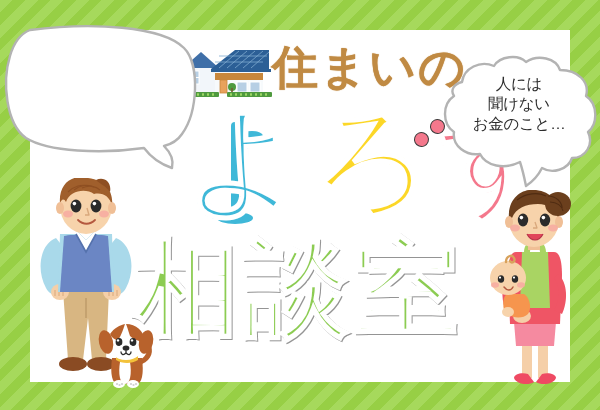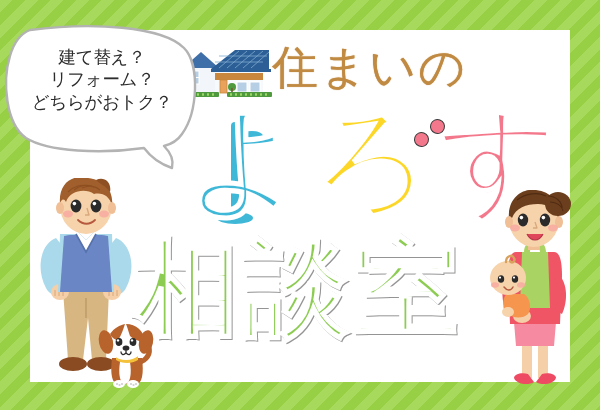--- a/index.html
+++ b/index.html
@@ -37,21 +37,21 @@
     pointer-events:none;
   }
   .bubble-left{left:2px;top:24px;width:200px;height:148px;}
   .bubble-left .bubble-text{top:22px;font-size:17.5px;letter-spacing:-0.3px;}
   .bubble-right{left:438px;top:56px;width:162px;height:132px;}
   .bubble-right .bubble-text{top:18px;font-size:15.5px;letter-spacing:-0.3px;}
 
   
   .title-sumai{
     position:absolute;left:272px;top:44px;
-    font-size:46px;font-weight:normal;color:#c08a43;
+    font-size:46px;font-weight:bold;color:#c08a43;
     letter-spacing:2px;line-height:1;
     font-family:"DejaVu Sans",sans-serif;
     text-shadow:0 0 1px #c08a43;
   }
   .yorozu{
     position:absolute;left:185px;top:100px;
     font-size:118px;line-height:1;font-weight:bold;
     letter-spacing:6px;
     font-family:"DejaVu Sans",sans-serif;
     white-space:nowrap;
@@ -171,25 +171,42 @@
     <svg viewBox="0 0 200 148" width="200" height="148">
       <path d="M28 6 C90 -2 160 2 182 24
                C198 40 196 88 180 110
                C176 116 170 120 162 122
                C168 128 172 136 170 144
                C158 140 148 132 142 124
                C100 130 46 128 24 114
                C4 100 0 58 8 32
                C12 18 18 10 28 6 Z" fill="#ffffff" stroke="#b3b3b3" stroke-width="2.4" stroke-linejoin="round"></path>
     </svg>
-    <div class="bubble-text">建て替え？
-リフォーム？
-どちらがおトク？</div>
   </div>
 
+  <div class="bubble bubble-right">
+    <svg viewBox="0 0 162 132" width="162" height="132">
+      <path d="M24 26 C26 12 42 4 56 10
+               C62 0 80 -2 88 6
+               C100 -2 118 2 122 14
+               C140 14 152 26 148 40
+               C160 48 160 68 150 76
+               C156 88 148 102 134 102
+               C130 114 114 118 104 112
+               C100 120 94 126 88 130
+               C86 120 84 112 82 106
+               C66 114 48 110 42 98
+               C28 100 14 90 16 76
+               C4 68 4 48 16 40
+               C12 34 16 28 24 26 Z" fill="#ffffff" stroke="#b3b3b3" stroke-width="2.4" stroke-linejoin="round"></path>
+    </svg>
+    <div class="bubble-text">人には
+聞けない
+お金のこと…</div>
+  </div>
 
   <svg class="man" viewBox="0 0 112 212">
 
     <path d="M33 112 L79 112 L76 182 L62 182 L58 140 L53 182 L38 182 Z" fill="#d8b682"></path>
     <line x1="56" y1="120" x2="56" y2="140" stroke="#bd9a68" stroke-width="1.4"></line>
 
     <ellipse cx="43" cy="186" rx="14" ry="7" fill="#8a4b23"></ellipse>
     <ellipse cx="71" cy="186" rx="14" ry="7" fill="#8a4b23"></ellipse>
 
     <path d="M26 60 C10 66 6 92 16 110 C20 118 30 120 34 114 C28 100 28 80 34 70 Z" fill="#a9d9ea"></path>

